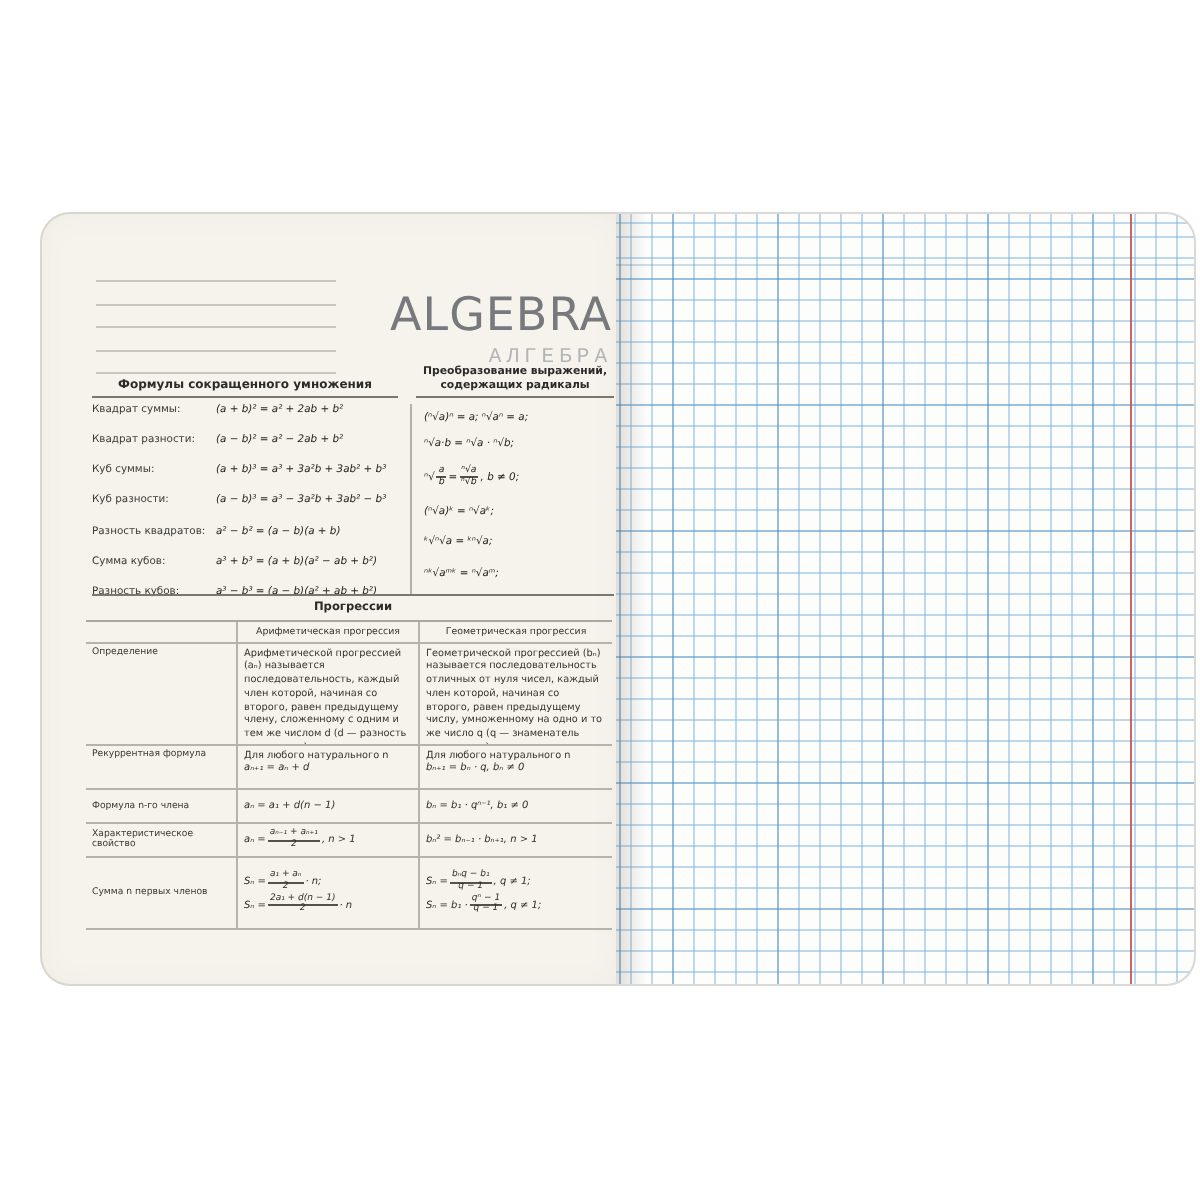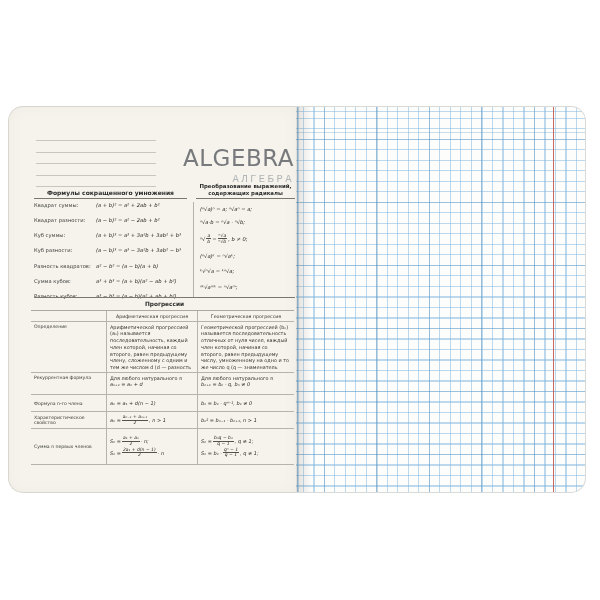--- a/index.html
+++ b/index.html
@@ -1,18 +1,18 @@
 <!DOCTYPE html>
 <html><head>
 <meta charset="utf-8">
 <style>
   html,body{margin:0;padding:0;background:#ffffff;}
   .canvas{position:relative;width:600px;height:600px;background:#ffffff;overflow:hidden;
           font-family:"DejaVu Sans","Liberation Sans",sans-serif;color:#333;}
-  .spread{position:absolute;left:8px;top:106px;width:578px;height:387px;display:flex;}
+  .spread{position:absolute;left:20px;top:106px;width:578px;height:387px;display:flex;}
   
   .page-left{position:relative;width:288px;height:100%;background:#f5f3ec;
              border:1px solid #d8d6cf;border-right:none;border-radius:15px 0 0 15px;
              box-sizing:border-box;box-shadow:inset 0 0 14px rgba(120,110,90,.05);}
   .writing-lines{position:absolute;left:27px;top:33px;width:120px;}
   .writing-lines .wline{height:1px;background:#c9c6bf;margin-bottom:10.5px;}
   .title-block{position:absolute;right:2px;top:40px;text-align:right;line-height:1;}
   .title-en{font-size:23px;letter-spacing:.5px;color:#77797c;}
   .title-ru{font-size:10.5px;letter-spacing:2.5px;color:#b2b5b7;margin-top:4px;font-family:Liberation Mono, monospace;}
   .sec-head{position:absolute;font-weight:bold;color:#2b2b2b;text-align:center;

